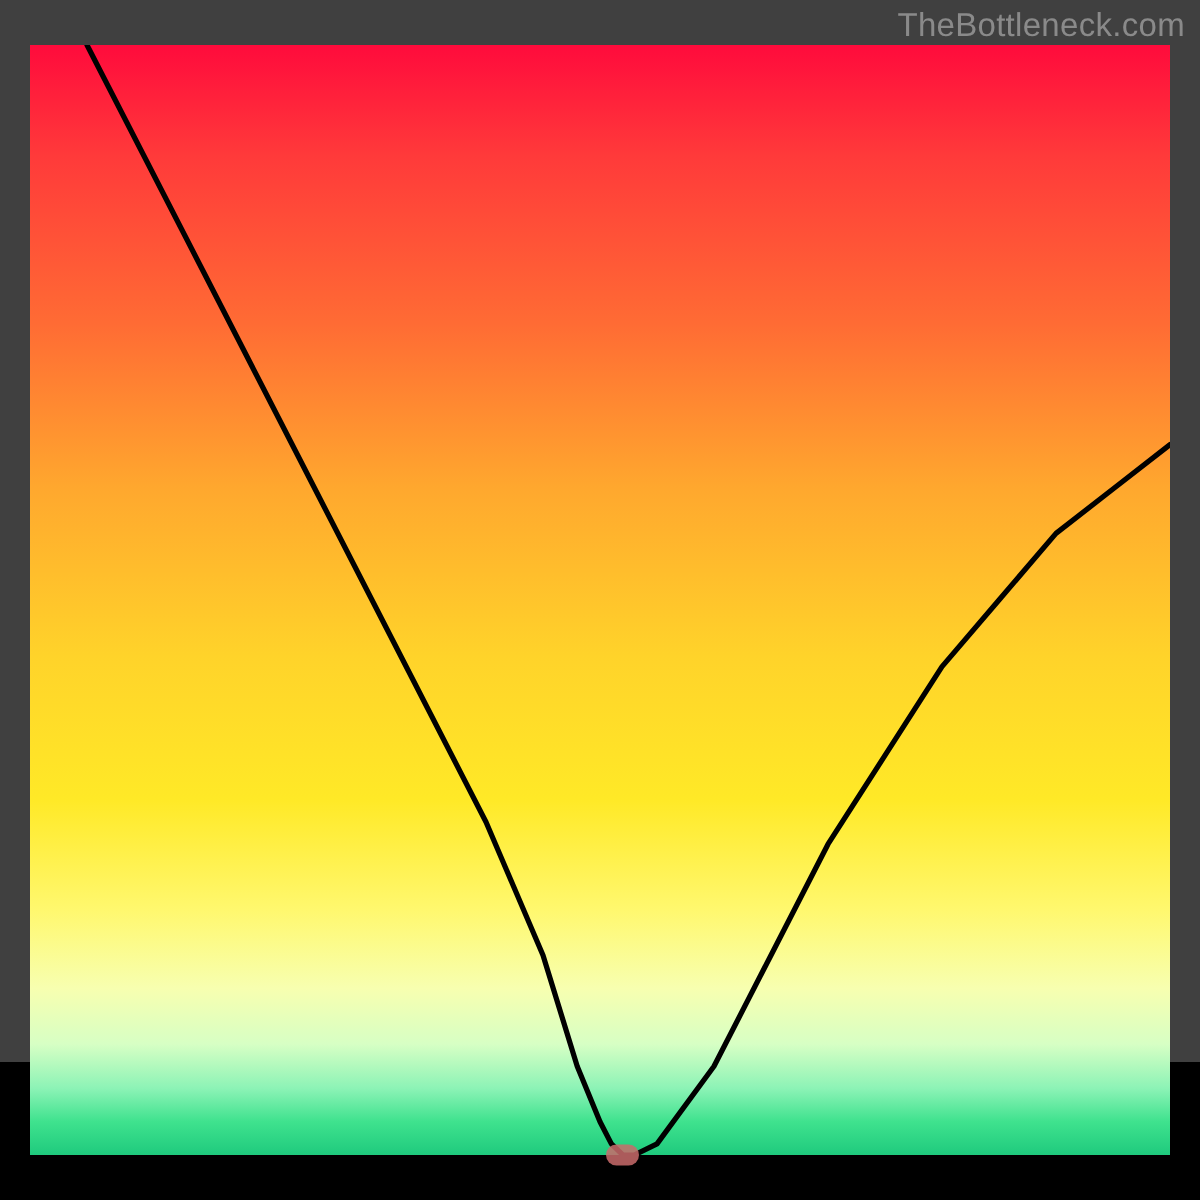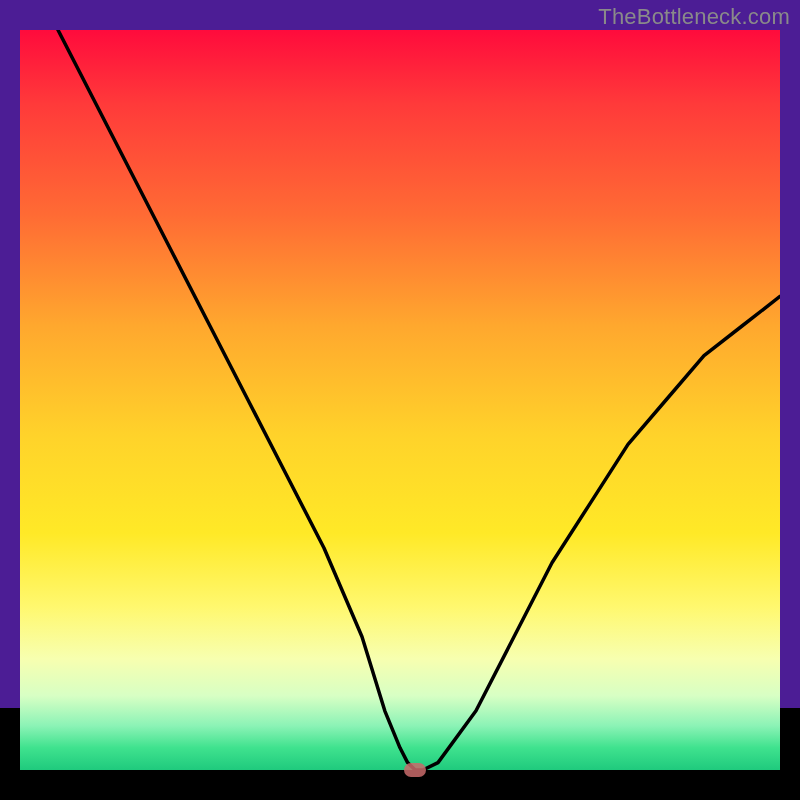--- a/index.html
+++ b/index.html
@@ -8,21 +8,21 @@
     width: 800px;
     height: 800px;
     background: #000;
     font-family: Arial, Helvetica, sans-serif;
     overflow: hidden;
   }
   .frame {
     position: relative;
     width: 800px;
     height: 708px;
-    background: #4c1d95;
+    background: #404040;
   }
   .plot {
     position: absolute;
     left: 20px;
     top: 30px;
     width: 760px;
     height: 740px;
     
     background: linear-gradient(
       to bottom,

